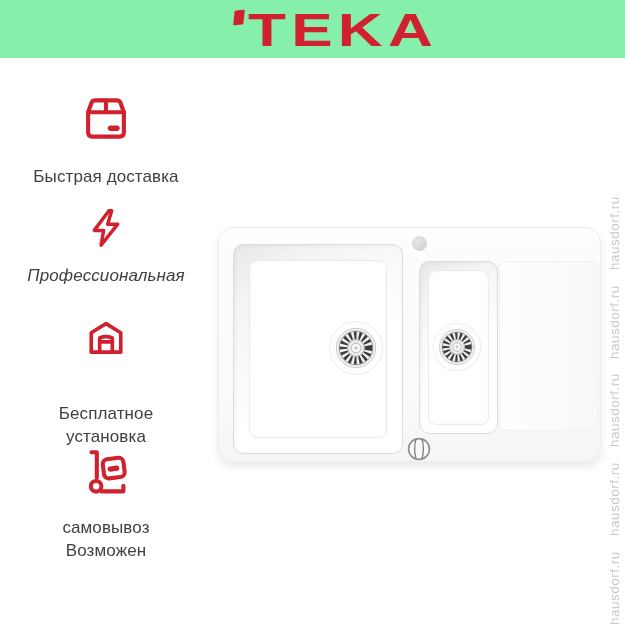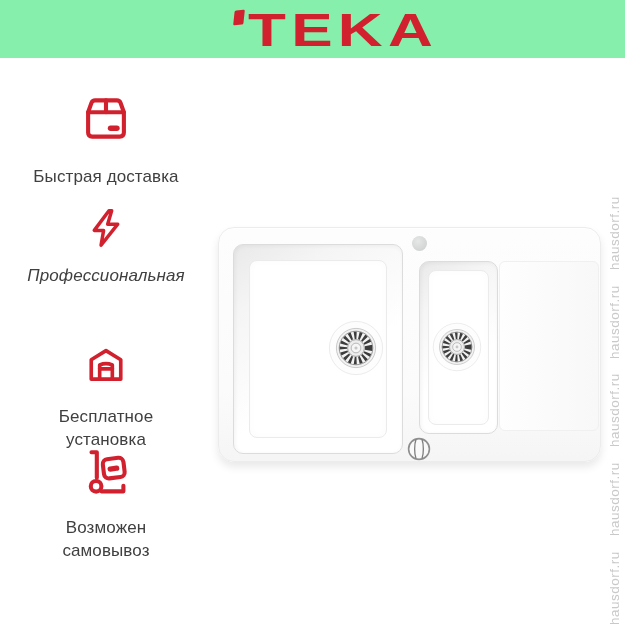--- a/index.html
+++ b/index.html
@@ -31,21 +31,21 @@
     transform:scaleX(1.32);
     transform-origin:left center;
   }
   
   .feature {
     position:absolute; left:6px; width:200px;
     display:flex; flex-direction:column; align-items:center;
   }
   .f1 { top:90px; }
   .f2 { top:206px; }
-  .f3 { top:342px; }
+  .f3 { top:315px;gap:24px; }
   .f4 { top:444px; }
   .feature .icon-wrap { display:block; }
   .feature .label {
     text-align:center; font-size:17px; line-height:23px;
     color:#404040; letter-spacing:0.1px;
   }
   .f1 .label { margin-top:13px; }
   .f2 .label { margin-top:10px;font-style:italic; }
   .f3 .label { margin-top:13px; }
   .f4 .label { margin-top:10px; }
@@ -153,22 +153,22 @@
       <path d="M6 3.4 H8.2 V14"></path>
       <circle cx="7.9" cy="17.5" r="2.2"></circle>
       <path d="M10.1 19.6 H19.2 V17.3"></path>
       <g transform="rotate(-7 15 10)">
         <rect x="10.9" y="6" width="8.6" height="8" rx="2"></rect>
         <path d="M13.7 10.2 H16.4" stroke-width="2.2"></path>
       </g>
     </svg>
   </span>
   <div class="label">
+    <span>самовывоз</span>
     <span>Возможен</span>
-    <span>самовывоз</span>
   </div>
 </div>
 
 <div class="sink">
   <div class="faucet-hole"></div>
 
   <div class="basin basin-large">
     <div class="basin-floor"></div>
   </div>
 

